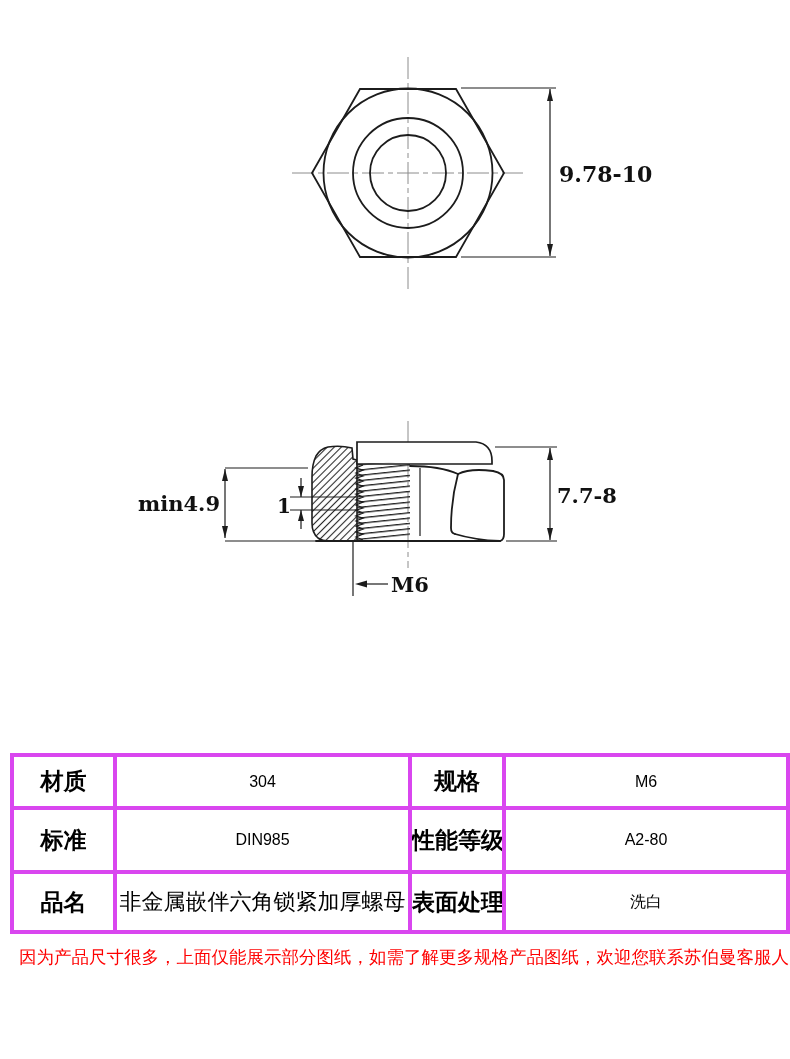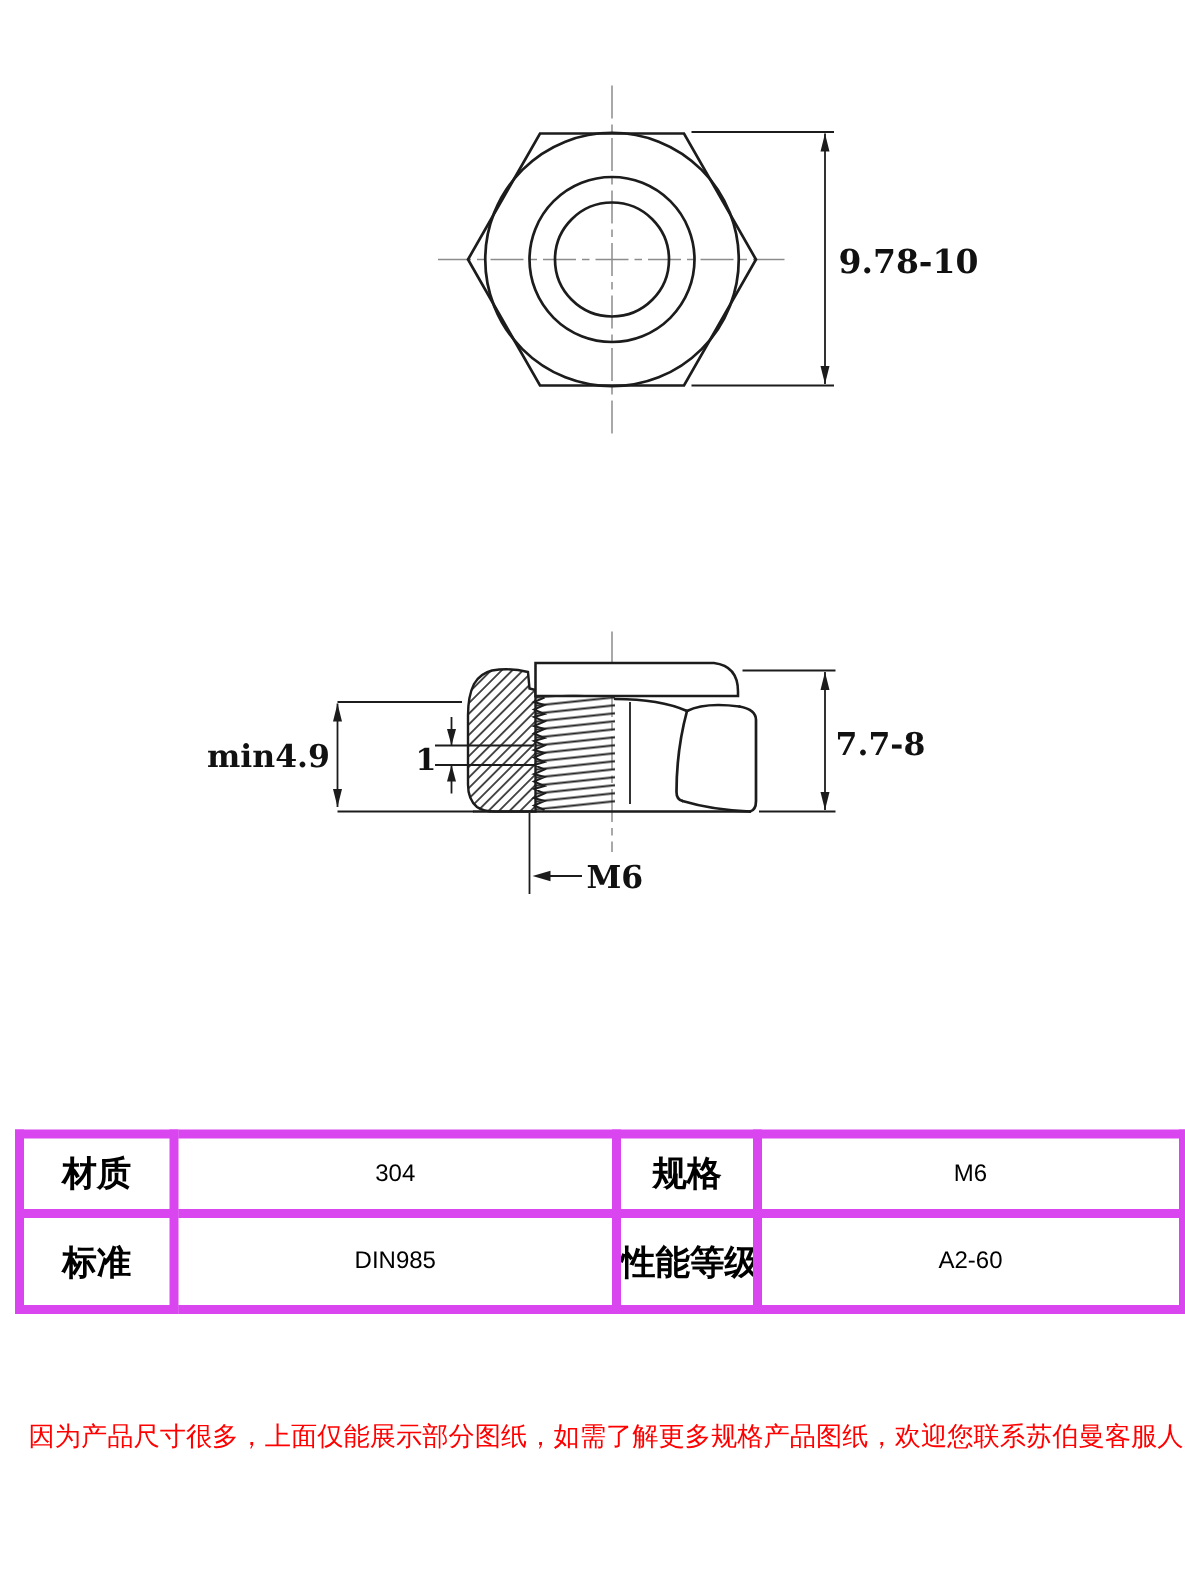--- a/index.html
+++ b/index.html
@@ -19,21 +19,21 @@
   .arrow    { fill:#1c1c1c; stroke:none; }
   .dimtext  { font-family:"DejaVu Serif", serif; font-weight:bold; fill:#111111; }
 
   
   .spec-table {
     position:absolute; left:10px; top:753px;
     border-collapse:collapse; table-layout:fixed; width:776px;
     color:#000;
   }
   .spec-table td {
-    border:6px solid #d946ef; text-align:center; vertical-align:middle;
+    border:4px solid #d946ef; text-align:center; vertical-align:middle;
     overflow:hidden; white-space:nowrap;margin-left:40px;
   }
   .spec-table tr:nth-child(1) td { height:53px; }
   .spec-table tr:nth-child(2) td { height:64px; }
   .spec-table tr:nth-child(3) td { height:60px; }
   .spec-table td.h { font-family:"Liberation Serif", serif; font-weight:700; font-size:23px; }
   .spec-table td.v { font-family:"Liberation Sans", sans-serif; font-weight:400; font-size:16px; }
   .spec-table td.v-long { font-size:22px; letter-spacing:0; }
 
   .notice {
@@ -132,20 +132,26 @@
       <tr>
         <td class="h">材质</td>
         <td class="v">304</td>
         <td class="h">规格</td>
         <td class="v">M6</td>
       </tr>
       <tr>
         <td class="h">标准</td>
         <td class="v">DIN985</td>
         <td class="h">性能等级</td>
-        <td class="v">A2-60</td>
+        <td class="v">A2-80</td>
+      </tr>
+      <tr>
+        <td class="h">品名</td>
+        <td class="v v-long">非金属嵌伴六角锁紧加厚螺母</td>
+        <td class="h">表面处理</td>
+        <td class="v">洗白</td>
       </tr>
     </tbody>
   </table>
 
   <div class="notice">因为产品尺寸很多，上面仅能展示部分图纸，如需了解更多规格产品图纸，欢迎您联系苏伯曼客服人员。</div>
 
 </div>
 
 </body></html>

